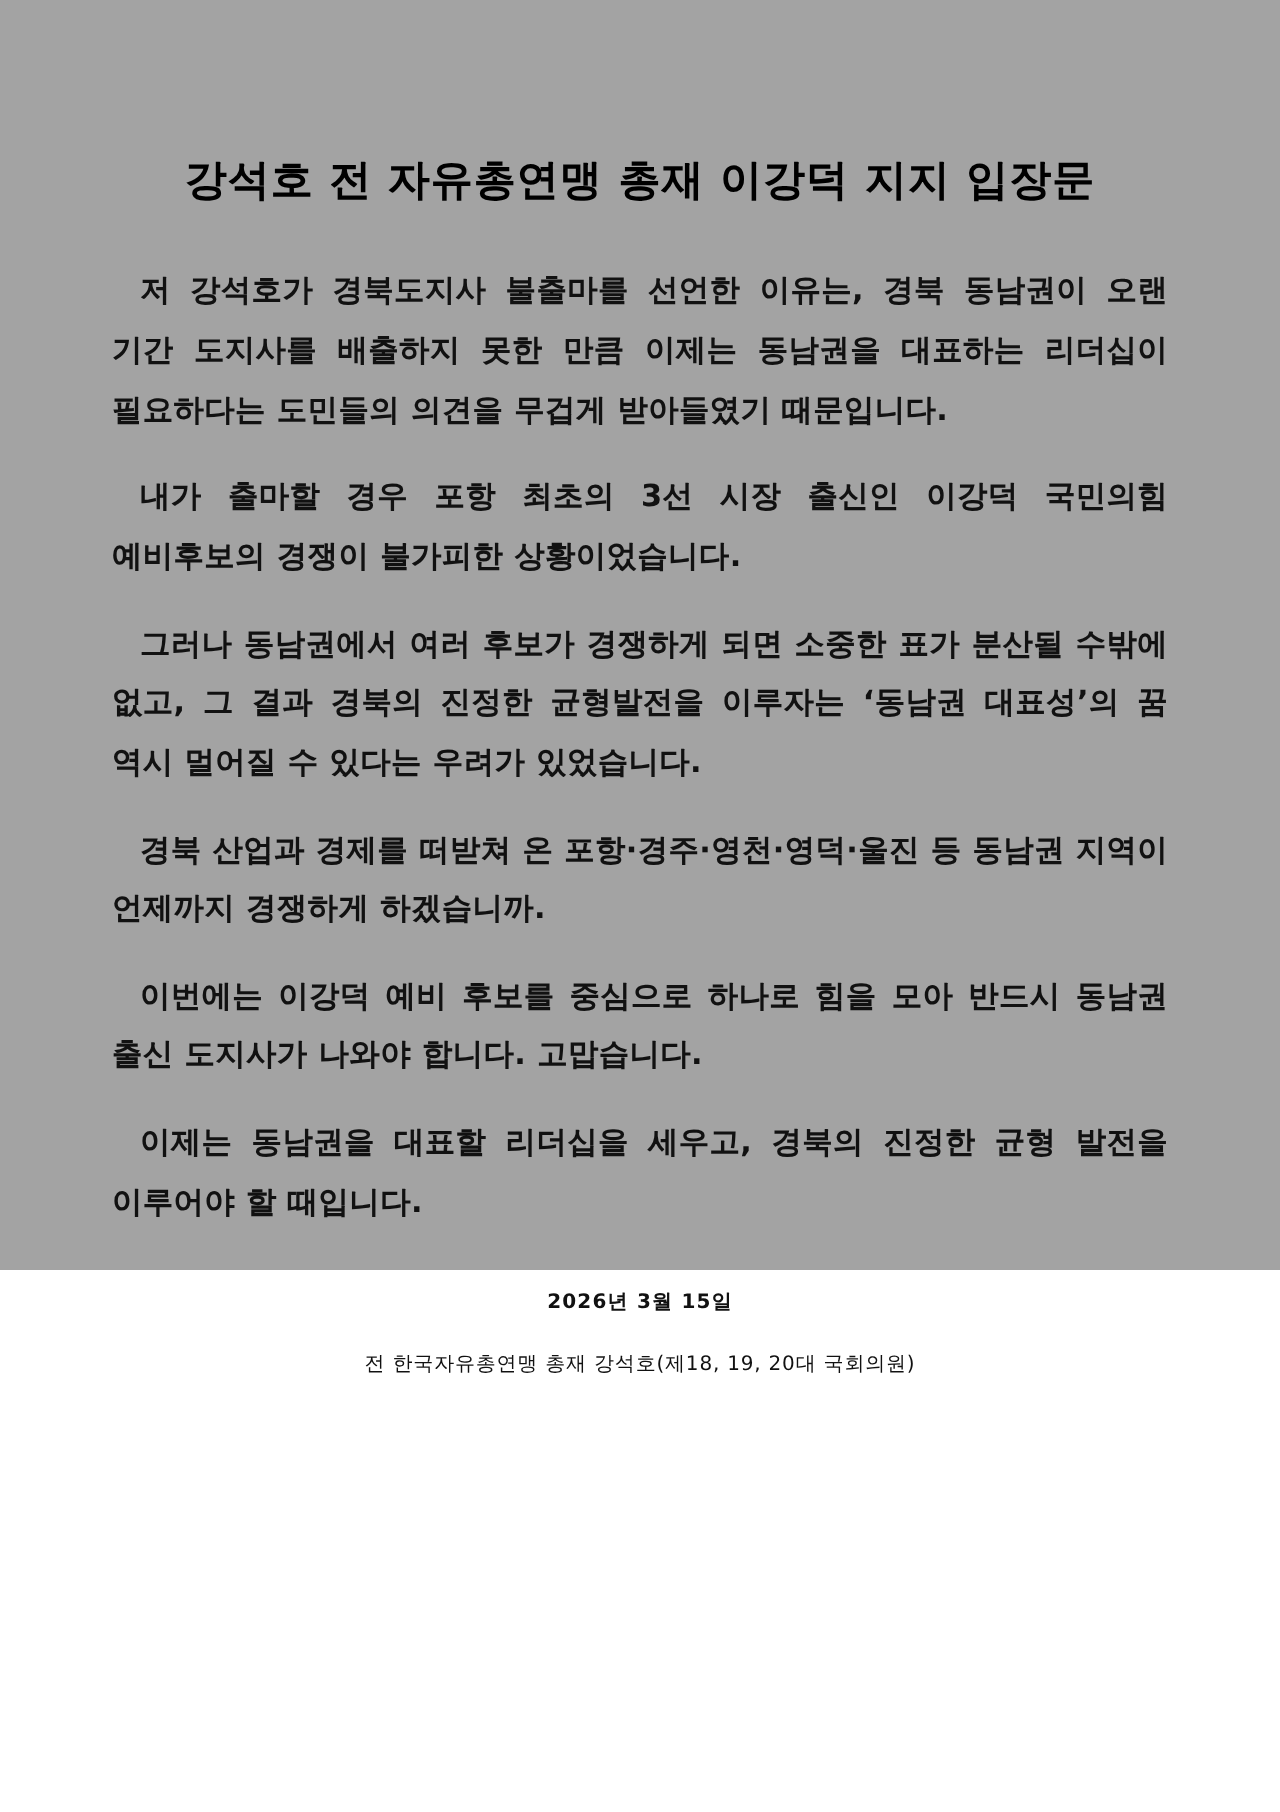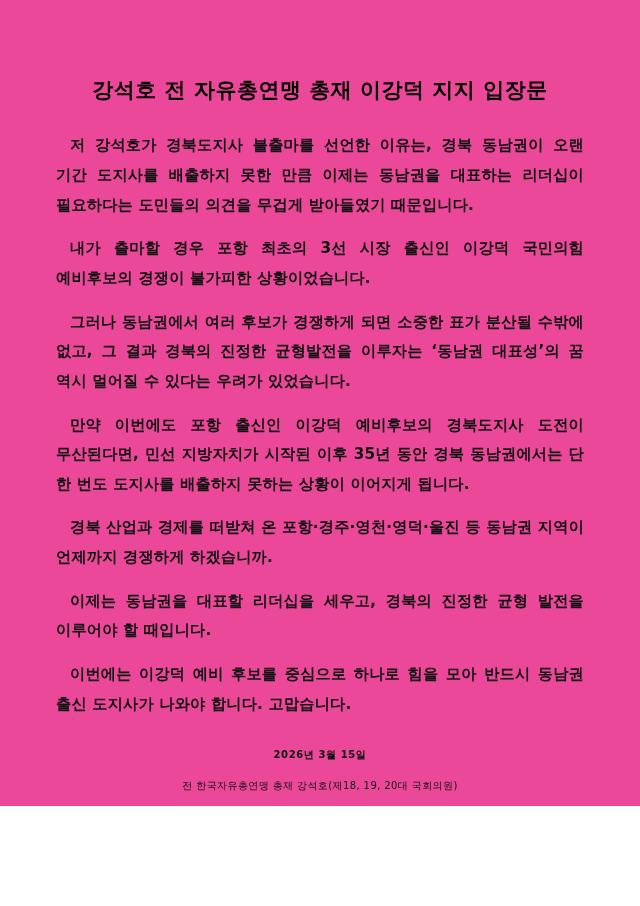--- a/index.html
+++ b/index.html
@@ -10,24 +10,24 @@
     width: 640px;
     height: 906px;
     background: #ffffff;
     font-family: "DejaVu Sans", "Liberation Sans", sans-serif;
     color: #111111;
     overflow: hidden;
   }
   .page {
     position: relative;
     width: 640px;
-    height: 806px;
+    height: 635px;
     box-sizing: border-box;
     padding: 58px 56px 40px 56px;
-    background: #ec4899;
+    background: #a3a3a3;
   }
   .doc-title {
     text-align: center;
     font-size: 21px;
     font-weight: bold;
     letter-spacing: 0.5px;
     line-height: 1.4;
     margin: 18px 0 26px 0;
     color: #000000;
   }
@@ -69,24 +69,23 @@
 <body>
 
 <div class="page">
 
   <h1 class="doc-title">강석호 전 자유총연맹 총재 이강덕 지지 입장문</h1>
 
   <div class="body-block">
     <p class="para">저 강석호가  경북도지사 불출마를 선언한 이유는, 경북 동남권이 오랜 기간 도지사를 배출하지 못한 만큼 이제는 동남권을 대표하는 리더십이 필요하다는 도민들의 의견을 무겁게 받아들였기 때문입니다.</p>
     <p class="para">내가 출마할 경우 포항 최초의 3선 시장 출신인 이강덕 국민의힘 예비후보의 경쟁이 불가피한 상황이었습니다.</p>
     <p class="para">그러나 동남권에서 여러 후보가 경쟁하게 되면 소중한 표가 분산될 수밖에 없고, 그 결과 경북의 진정한 균형발전을 이루자는 ‘동남권 대표성’의 꿈 역시 멀어질 수 있다는 우려가 있었습니다.</p>
-    <p class="para">만약 이번에도 포항 출신인 이강덕 예비후보의 경북도지사 도전이 무산된다면, 민선 지방자치가 시작된 이후 35년 동안 경북 동남권에서는 단 한 번도 도지사를 배출하지 못하는 상황이 이어지게 됩니다.</p>
     <p class="para">경북 산업과 경제를 떠받쳐 온 포항·경주·영천·영덕·울진 등 동남권 지역이 언제까지 경쟁하게 하겠습니까.</p>
+    <p class="para">이번에는 이강덕 예비 후보를 중심으로 하나로 힘을 모아 반드시 동남권 출신 도지사가 나와야 합니다. 고맙습니다.</p>
     <p class="para">이제는 동남권을 대표할 리더십을 세우고, 경북의 진정한 균형 발전을 이루어야 할 때입니다.</p>
-    <p class="para">이번에는 이강덕 예비 후보를 중심으로 하나로 힘을 모아 반드시 동남권 출신 도지사가 나와야 합니다. 고맙습니다.</p>
   </div>
 
   <div class="signature-block">
     <div class="sig-date">2026년 3월 15일</div>
     <div class="sig-name">전 한국자유총연맹 총재  강석호(제18, 19, 20대 국회의원)</div>
   </div>
 
 </div>
 
 </body></html>

